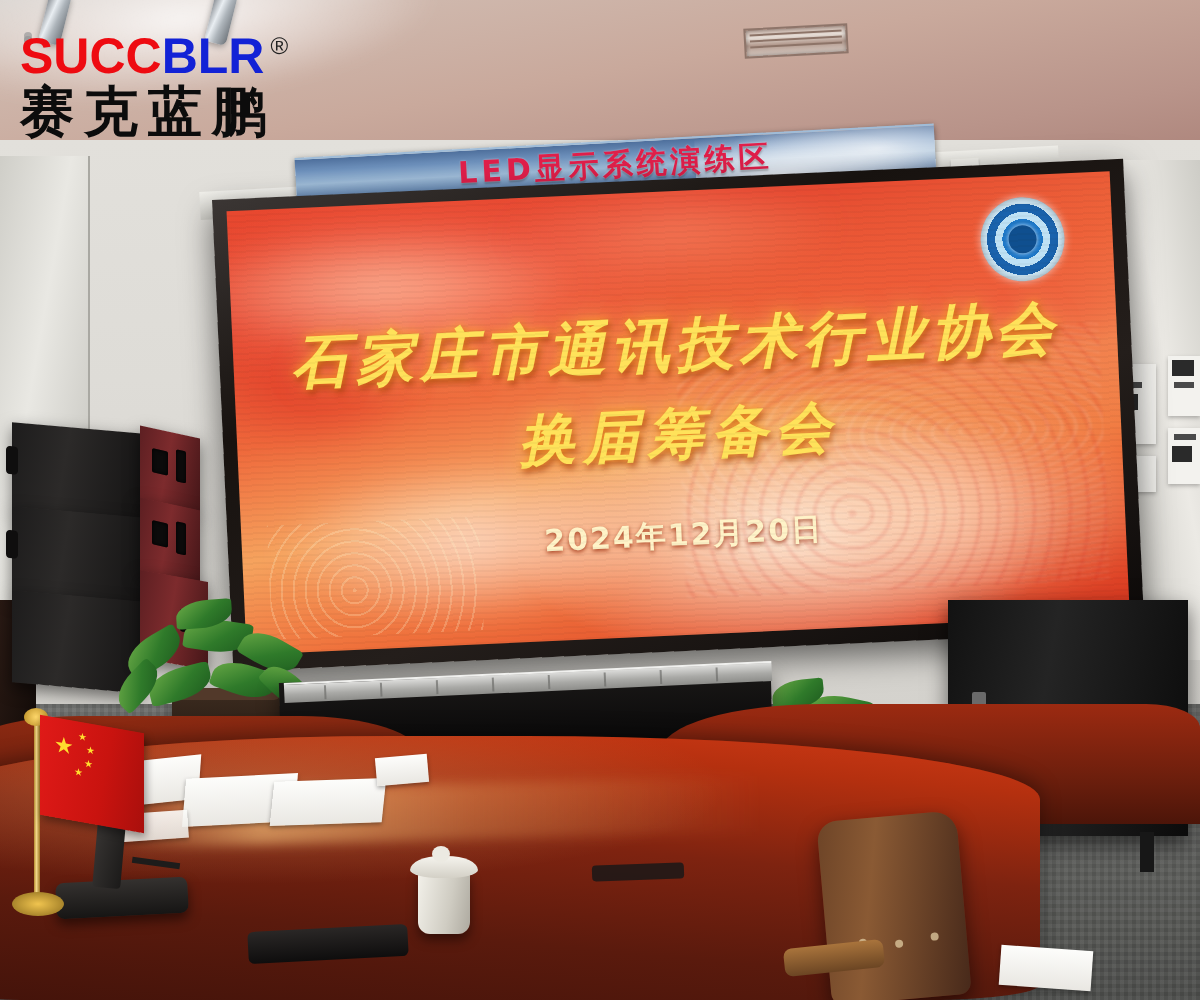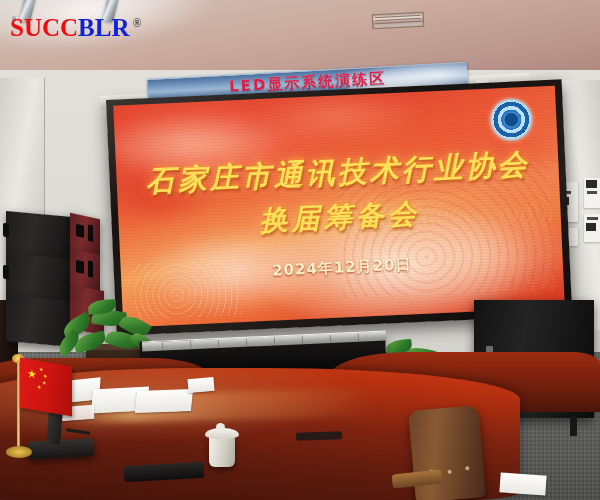--- a/index.html
+++ b/index.html
@@ -316,21 +316,21 @@
 
   
   .cabinet-left{
     position:absolute;left:0;top:300px;width:18px;height:70px;
     background:linear-gradient(100deg,#2a1a14,#120b08);
   }
 
   
   .logo{position:absolute;left:10px;top:10px;}
   .logo-en{
-    font-family:Liberation Serif, serif;
+    font-family:Liberation Sans, sans-serif;
     font-weight:bold;font-size:25px;letter-spacing:0px;line-height:26px;
     white-space:nowrap;
   }
   .logo-en .succ{color:#ee0b11;}
   .logo-en .blr{color:#1222d6;}
   .logo-reg{
     display:inline-block;vertical-align:super;font-size:12px;color:#222;
     font-weight:normal;margin-left:3px;
   }
   .logo-cn{
@@ -536,16 +536,17 @@
     <b class="chair-stud" style="left:16px;top:60px"></b>
     <b class="chair-stud" style="left:34px;top:62px"></b>
     <b class="chair-stud" style="left:52px;top:60px"></b>
   </div>
   <div class="chair-wood"></div>
 
   <div class="logo">
     <div class="logo-en">
       <span class="succ">SUCC</span><span class="blr">BLR</span><span class="logo-reg">®</span>
     </div>
+    <div class="logo-cn">赛克蓝鹏</div>
   </div>
 
 
 </div>
 
 </body></html>

